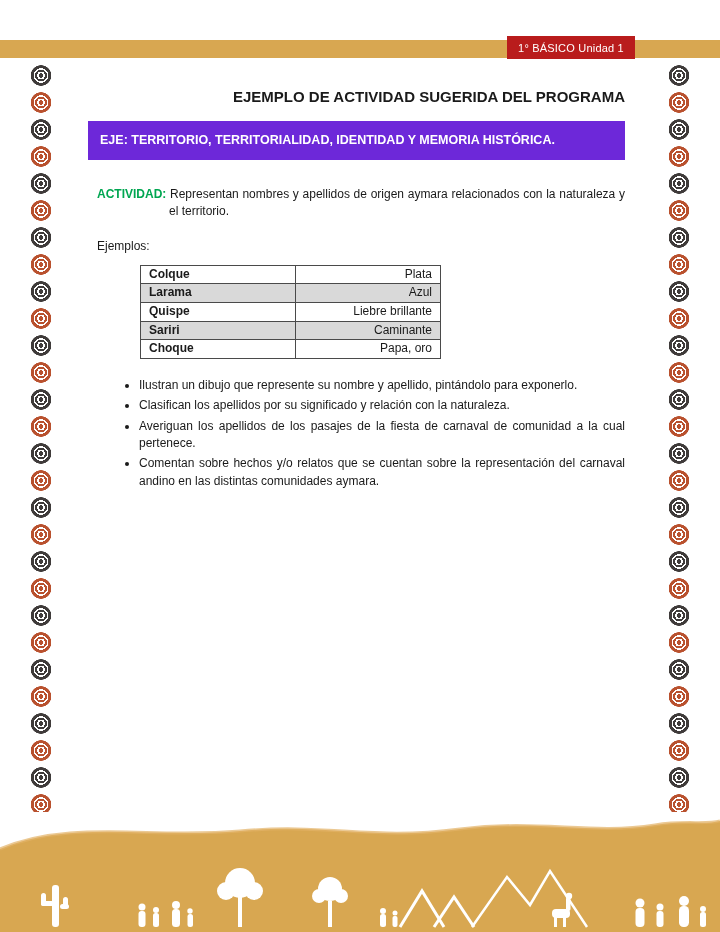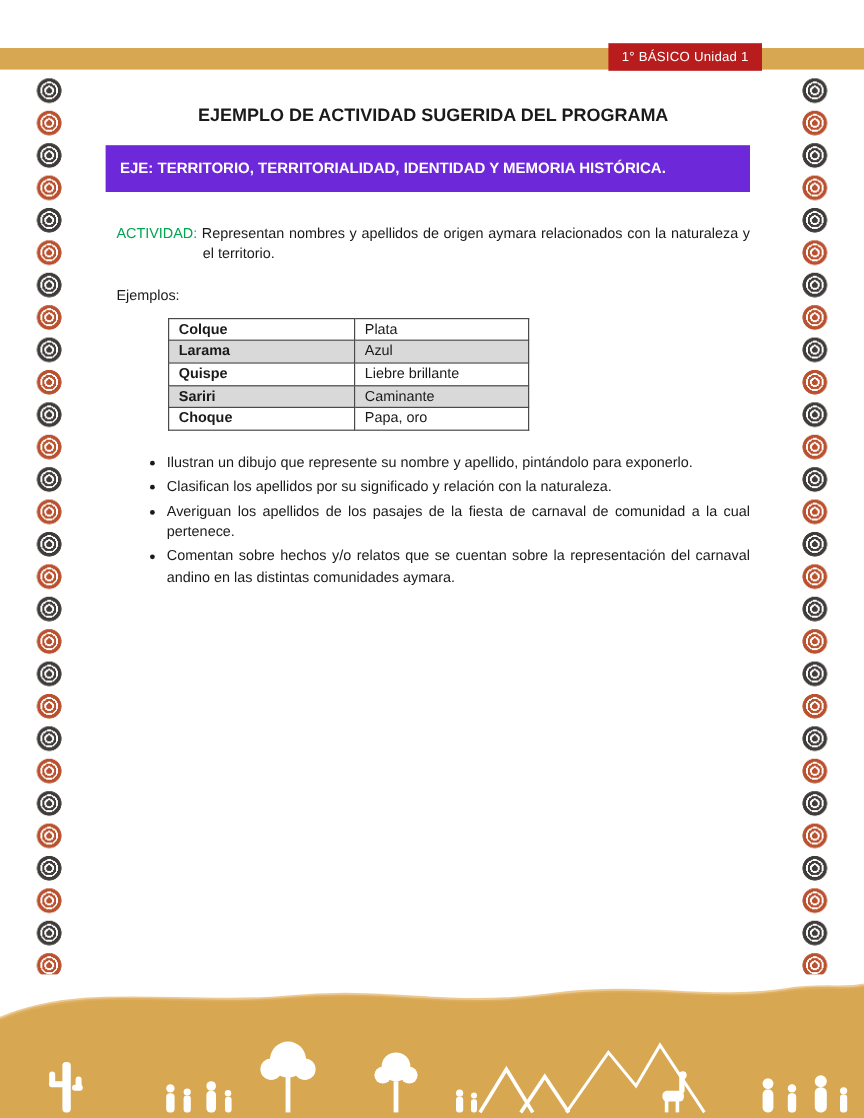--- a/index.html
+++ b/index.html
@@ -22,40 +22,40 @@
       radial-gradient(circle at 13px 13.5px,#B9512E 0 2.4px,#fff 2.4px 4px,#B9512E 4px 6px,#fff 6px 7.4px,#B9512E 7.4px 10px,transparent 10.5px),
       radial-gradient(circle at 13px 0px,#8a6b49 0 2.2px,transparent 2.6px);
     background-size:26px 54px,26px 54px,26px 27px;
     background-position:0 0,0 27px,0 13.5px;
     background-repeat:repeat-y;
   }
   .side-border.left{left:28px;}
   .side-border.right{right:28px;}
   
   .content{position:absolute;left:97px;top:88px;width:528px;}
-  .doc-title{font-size:15px;font-weight:bold;text-align:center;margin:0 0 16px 0;}
+  .doc-title{font-size:15px;font-weight:bold;text-align:right;margin:0 0 16px 0;}
   .eje-banner{
     background:#6d28d9;color:#fff;font-weight:bold;font-size:12.5px;
     padding:12px 12px;margin-left:-9px;line-height:1.2;
   }
   .actividad{
     margin:26px 0 0 0;font-size:12px;line-height:1.45;text-align:justify;
     padding-left:72px;text-indent:-72px;
   }
-  .green-label{color:#00A651;font-weight:normal;}
+  .green-label{color:#00A651;font-weight:bold;}
   .ejemplos{margin:18px 0 0 0;font-size:12px;}
   ul.doc-list{margin:9px 0 0 0;padding-left:42px;font-size:12px;}
   ul.doc-list li{text-align:justify;line-height:1.45;margin-bottom:3px;}
   ul.doc-list.after-table{margin-top:18px;}
   table.apellidos{
     border-collapse:collapse;margin:12px 0 0 43px;font-size:12px;
   }
   table.apellidos td{border:1px solid #4a4a4a;padding:1px 8px;line-height:1.3;}
   table.apellidos td.term{width:138px;font-weight:bold;margin-left:48px;}
-  table.apellidos td.meaning{width:128px;}
+  table.apellidos td.meaning{width:128px;text-align:right;}
   table.apellidos tr:nth-child(even){background:#D9D9D9;}
   
   .footer{position:absolute;left:0;bottom:0;width:720px;height:135px;}
   .footer svg{display:block;}
 </style>
 </head>
 <body>
 
 <div>
 

